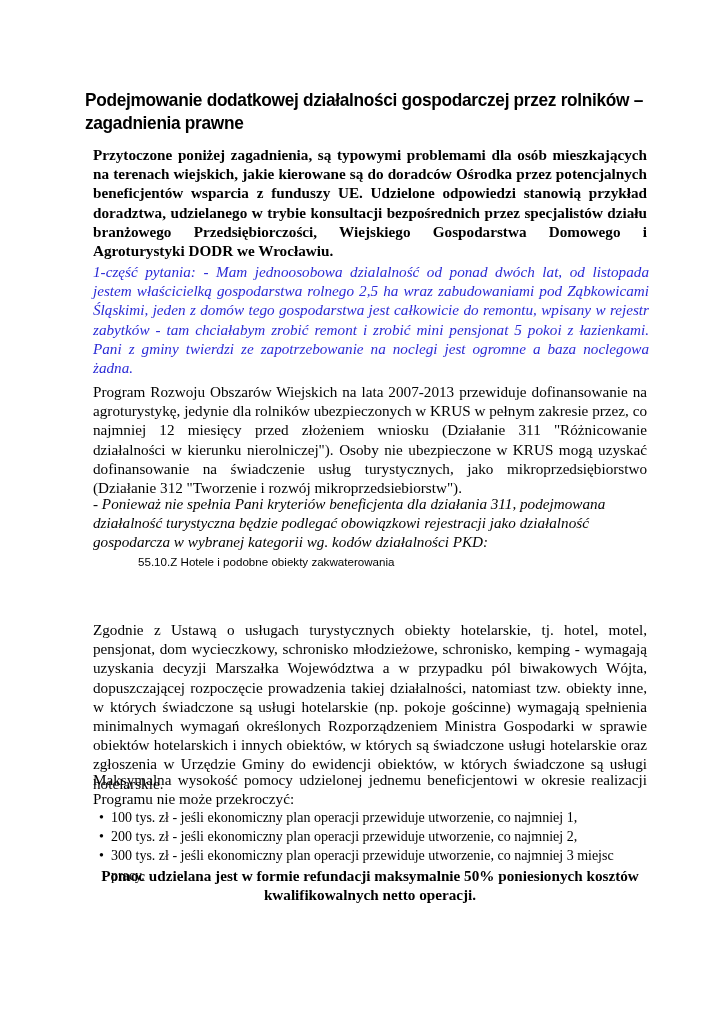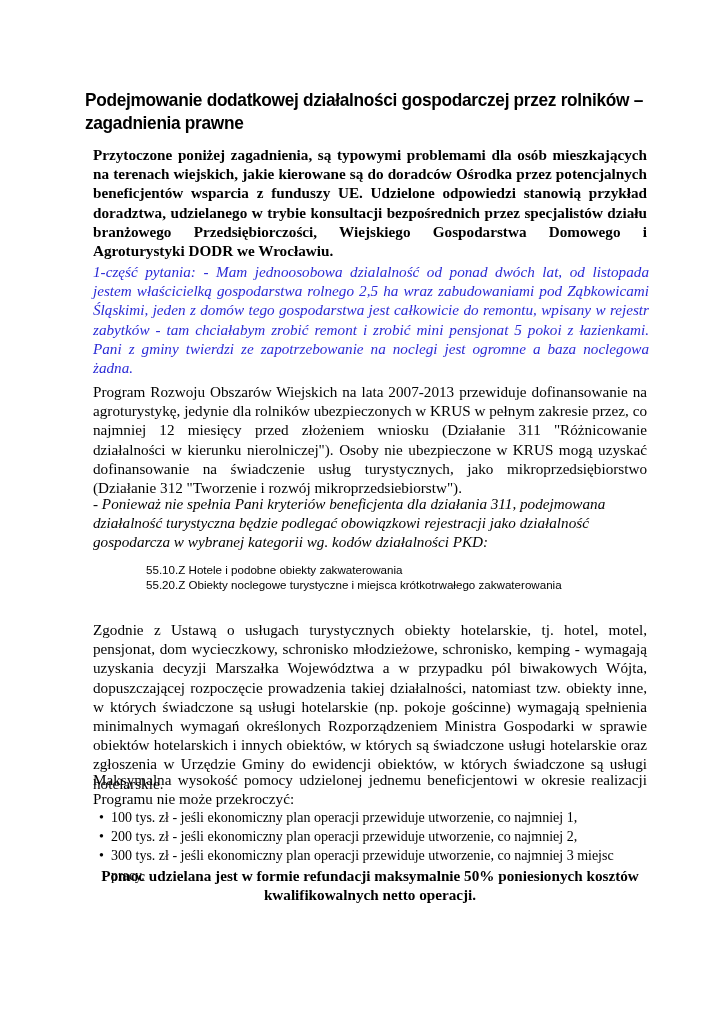--- a/index.html
+++ b/index.html
@@ -60,21 +60,21 @@
     }
     .answer {
       top: 494px;
       font-style: italic;
       text-align: left;
     }
     .pkd-list {
       position: absolute;
       top: 546px;
       left: 45px;
-      margin: 16px;
+      margin: 8px;
       padding: 0;
       list-style: none;
       font-family: "Liberation Sans", sans-serif;
       font-size: 11.6px;
       line-height: 15px;
     }
     .law {
       top: 620px;
     }
     .max {
@@ -115,21 +115,20 @@
   <p class="p question">
     <span class="line">1-część pytania: - Mam jednoosobowa dzialalność od ponad dwóch lat, od listopada jestem właścicielką gospodarstwa rolnego 2,5 ha wraz zabudowaniami pod Ząbkowicami Śląskimi, jeden z domów tego gospodarstwa jest całkowicie do remontu, wpisany w rejestr zabytków - tam chciałabym zrobić remont  i zrobić mini pensjonat 5 pokoi z łazienkami. Pani z gminy twierdzi ze zapotrzebowanie na noclegi jest ogromne a baza noclegowa żadna.</span>
   </p>
 
   <p class="p program">Program Rozwoju Obszarów Wiejskich na lata 2007-2013 przewiduje dofinansowanie na agroturystykę, jedynie dla rolników ubezpieczonych w KRUS w pełnym zakresie przez, co najmniej 12 miesięcy przed złożeniem wniosku (Działanie 311 "Różnicowanie działalności w kierunku nierolniczej"). Osoby nie ubezpieczone w KRUS mogą uzyskać dofinansowanie na świadczenie usług turystycznych, jako mikroprzedsiębiorstwo (Działanie 312 "Tworzenie i rozwój mikroprzedsiebiorstw").</p>
 
   <p class="p answer">- Ponieważ nie spełnia Pani kryteriów beneficjenta dla działania 311, podejmowana działalność  turystyczna będzie podlegać obowiązkowi rejestracji jako działalność gospodarcza w wybranej kategorii wg. kodów działalności PKD:</p>
 
   <ul class="pkd-list">
     <li>55.10.Z Hotele i podobne obiekty zakwaterowania</li>
-    <li>55.20.Z Obiekty noclegowe turystyczne i miejsca krótkotrwałego zakwaterowania</li>
   </ul>
 
   <p class="p law">Zgodnie z Ustawą o usługach turystycznych obiekty hotelarskie, tj. hotel, motel, pensjonat, dom wycieczkowy, schronisko młodzieżowe, schronisko, kemping - wymagają uzyskania decyzji Marszałka Województwa a w przypadku pól biwakowych Wójta, dopuszczającej rozpoczęcie prowadzenia takiej działalności, natomiast tzw. obiekty inne, w których świadczone są usługi hotelarskie (np. pokoje gościnne) wymagają spełnienia minimalnych wymagań określonych Rozporządzeniem Ministra Gospodarki  w sprawie obiektów hotelarskich i innych obiektów, w których są świadczone usługi hotelarskie  oraz zgłoszenia w Urzędzie Gminy do ewidencji obiektów, w których świadczone są usługi hotelarskie.</p>
 
   <p class="p max">Maksymalna wysokość pomocy udzielonej jednemu beneficjentowi w okresie realizacji Programu nie może przekroczyć:</p>
 
   <ul class="bullets">
     <li><span class="dot">•</span><span>100 tys. zł - jeśli ekonomiczny plan operacji przewiduje utworzenie, co najmniej 1,</span></li>
     <li><span class="dot">•</span><span>200 tys. zł - jeśli ekonomiczny plan operacji przewiduje utworzenie, co najmniej 2,</span></li>
     <li><span class="dot">•</span><span>300 tys. zł - jeśli ekonomiczny plan operacji przewiduje utworzenie, co najmniej 3 miejsc pracy.</span></li>

